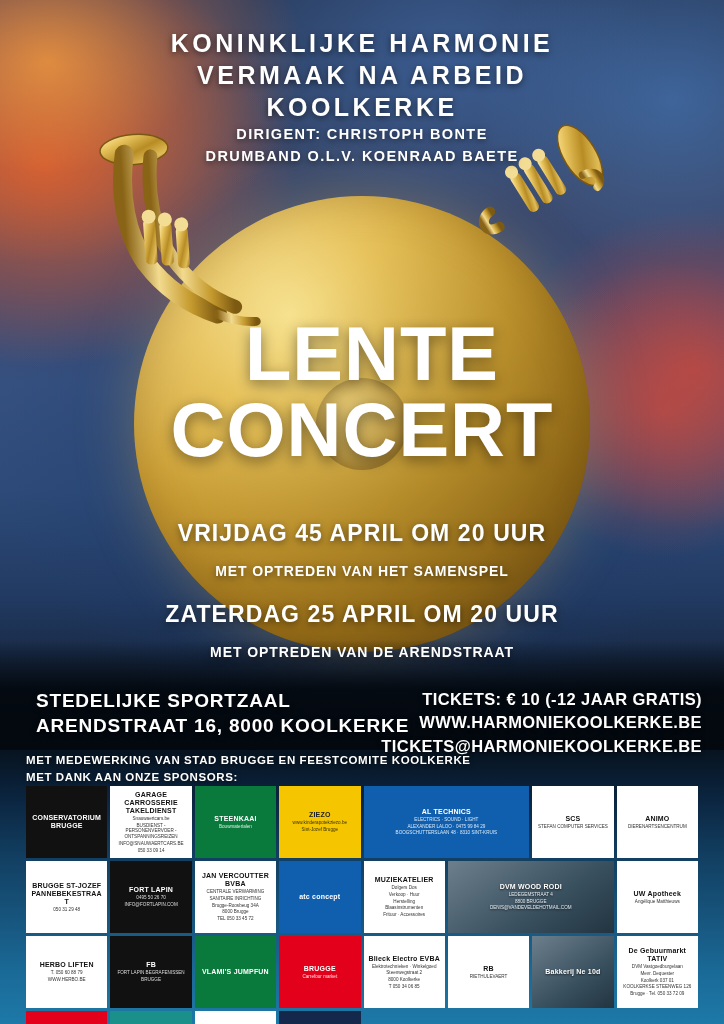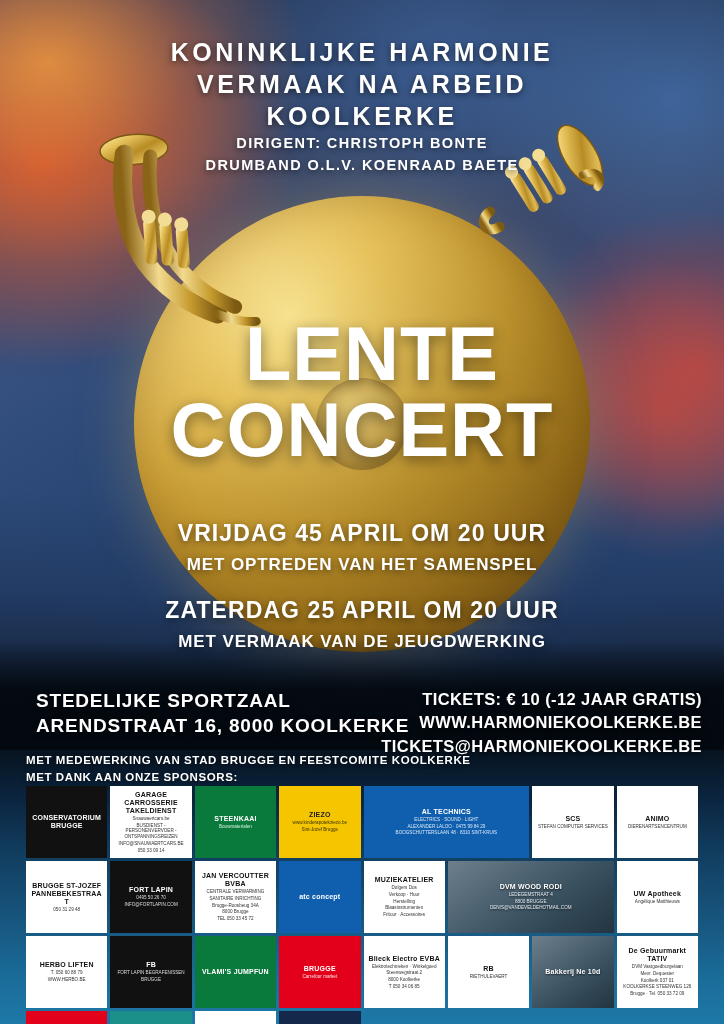--- a/index.html
+++ b/index.html
@@ -52,21 +52,21 @@
     pointer-events:none;
   }
   .dark-band {
     position:absolute; left:0; right:0; top:640px; height:110px;
     background: linear-gradient(180deg, rgba(3,8,14,0) 0%, rgba(3,8,14,0.92) 45%, rgba(3,8,14,0.95) 100%);
     pointer-events:none;
   }
 
   
   .head {
-    position: absolute; left: 0; right: 0; top: 36px;
+    position: absolute; left: 0; right: 0; top: 27px;
     text-align: center; color: #ffffff;
     text-shadow: 0 2px 6px rgba(0,0,0,0.55);
   }
   .head .l1, .head .l2, .head .l3 {
     font-weight: bold;
     letter-spacing: 3.5px;
     line-height: 1.28;
   }
   .head .l1 { font-size: 25px; }
   .head .l2 { font-size: 25px; }
@@ -119,22 +119,22 @@
   
   .dates {
     position: absolute; left: 0; right: 0; top: 520px;
     text-align: center; color: #ffffff;
     text-shadow: 0 2px 7px rgba(0,0,0,0.5);
   }
   .dates .d-main {
     font-size: 23px; font-weight: bold; letter-spacing: 1.1px;
   }
   .dates .d-sub {
-    font-size: 17px; font-weight: bold; letter-spacing: 0.9px;
-    margin-top: 8px;
+    font-size: 14px; font-weight: bold; letter-spacing: 0.9px;
+    margin-top: 16px;
   }
   .dates .gap { height: 22px; }
 
   
   .venue {
     position: absolute; left: 36px; top: 688px;
     color: #fff; font-weight: bold; letter-spacing: 0.8px;
     font-size: 19px; line-height: 1.32;
     text-shadow: 0 2px 5px rgba(0,0,0,0.6);
   }
@@ -267,21 +267,21 @@
   <div class="title">
     <div class="t1">LENTE</div>
     <div class="t2">CONCERT</div>
   </div>
 
   <div class="dates">
     <div class="d-main">VRIJDAG 45 APRIL OM 20 UUR</div>
     <div class="d-sub">MET OPTREDEN VAN HET SAMENSPEL</div>
     <div class="gap"></div>
     <div class="d-main">ZATERDAG 25 APRIL OM 20 UUR</div>
-    <div class="d-sub">MET VERMAAK VAN DE JEUGDWERKING</div>
+    <div class="d-sub">MET OPTREDEN VAN DE ARENDSTRAAT</div>
   </div>
 
   <div class="venue">
     <div>STEDELIJKE SPORTZAAL</div>
     <div>ARENDSTRAAT 16, 8000 KOOLKERKE</div>
   </div>
 
   <div class="tickets">
     <div>TICKETS: € 10 (-12 JAAR GRATIS)</div>
     <div>WWW.HARMONIEKOOLKERKE.BE</div>

